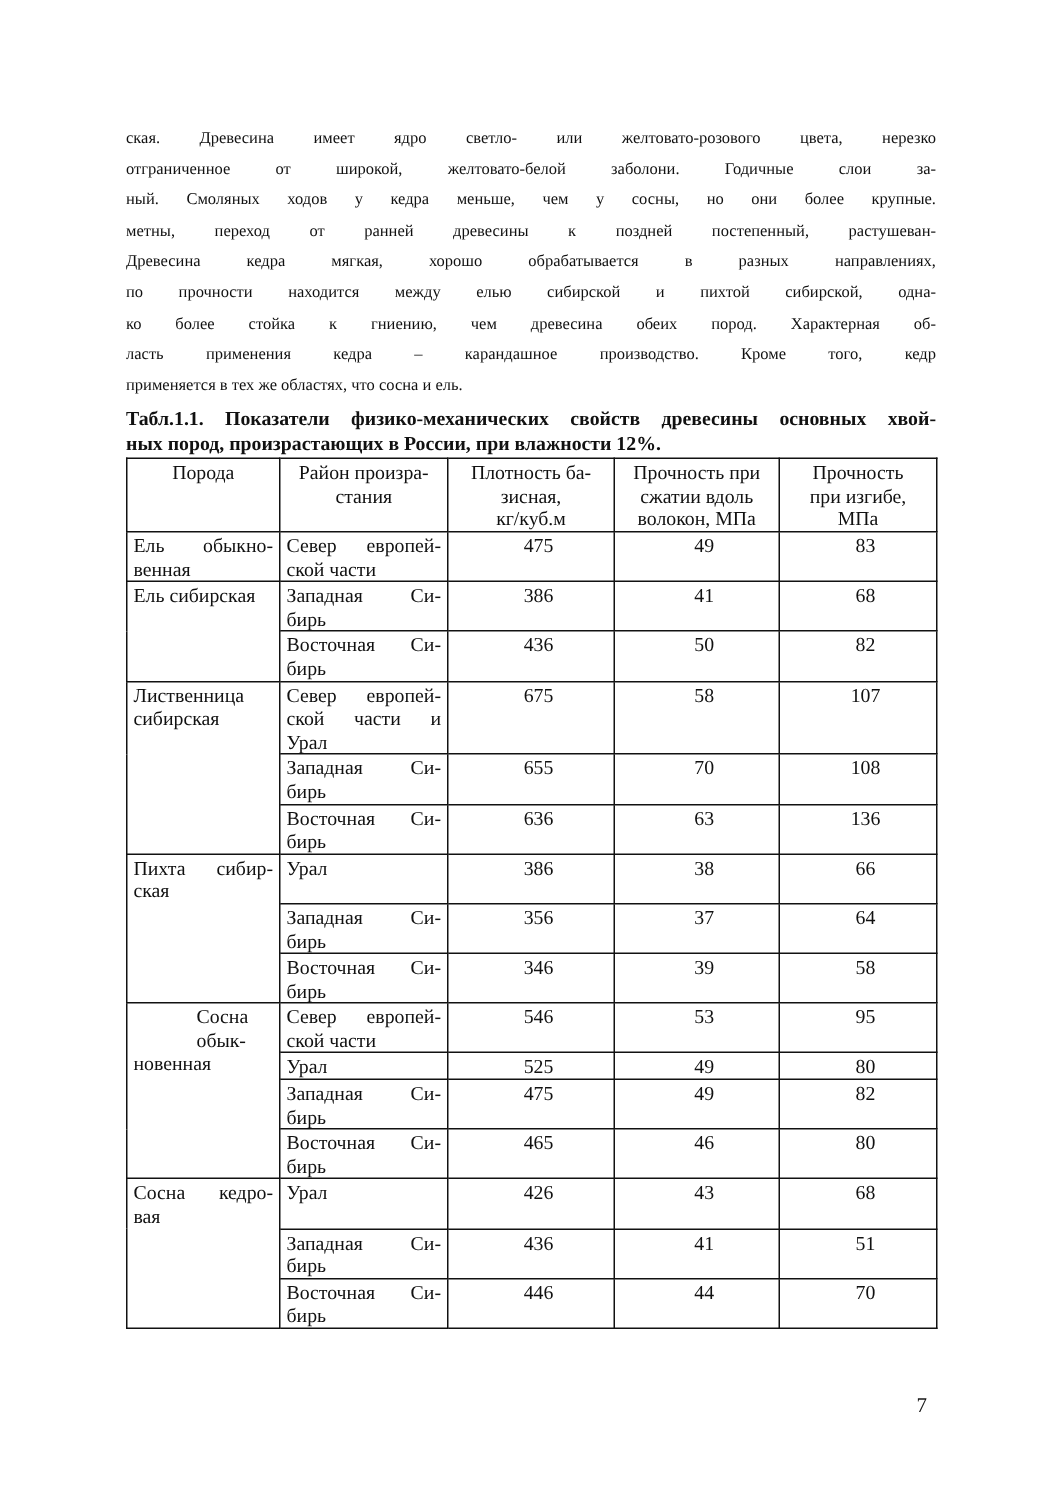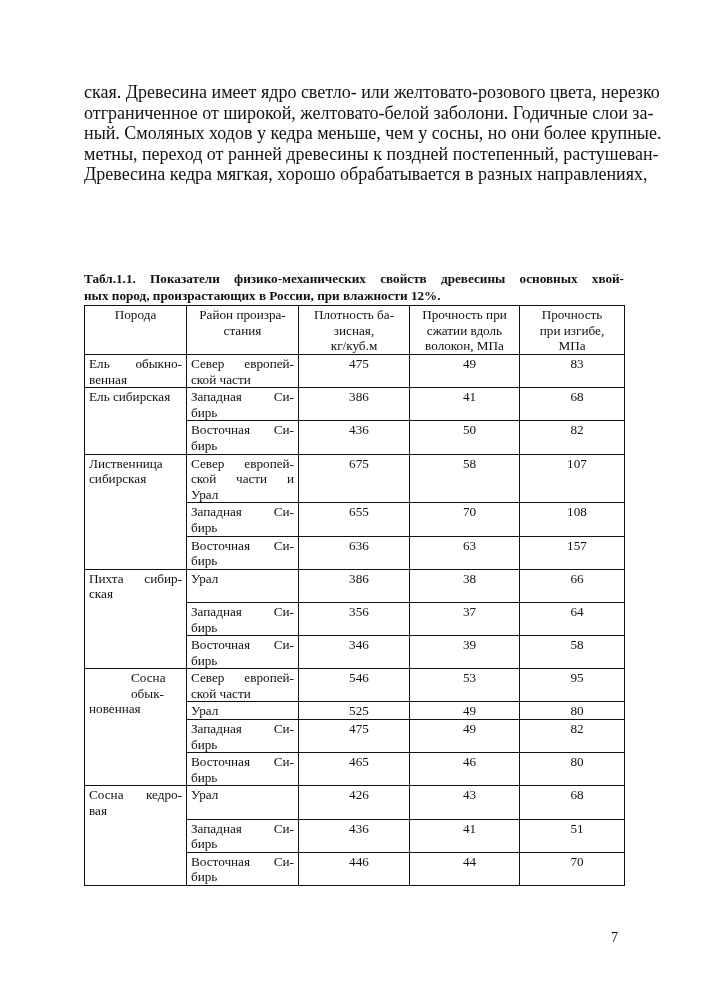--- a/index.html
+++ b/index.html
@@ -1,19 +1,19 @@
 <!DOCTYPE html>
 <html><head>
 <meta charset="utf-8">
 <style>
   html, body { margin: 0; padding: 0; background: #ffffff; }
   body { width: 707px; height: 1000px; position: relative; overflow: hidden;
          font-family: "Liberation Serif", "DejaVu Serif", serif; color: #111; }
   .para { position: absolute; left: 84px; top: 82px; width: 540px;
-          font-size: 18px; line-height: 20.6px; text-align: justify; }
+          font-size: 11px; line-height: 20.6px; text-align: justify; }
   .para .line { display: block; text-align: justify; text-align-last: justify; white-space: nowrap; height: 20.6px; }
   .para .line.last { text-align-last: left; }
   .caption { position: absolute; left: 84px; top: 271px; width: 540px;
              font-size: 13.2px; line-height: 16.5px; font-weight: bold; }
   .caption .line { display: block; text-align: justify; text-align-last: justify; white-space: nowrap; }
   .caption .line.last { text-align-last: left; }
   table { position: absolute; left: 84px; top: 305px; border-collapse: collapse;
           font-size: 13.2px; line-height: 15.6px; }
   td, th { border: 1.2px solid #111; vertical-align: top; padding: 1px 4px 0 4px; font-weight: normal; }
   th { text-align: center; height: 47px; }
@@ -27,20 +27,24 @@
 </style>
 </head>
 <body>
 
 <div class="para" id="para">
     <span class="line">ская. Древесина имеет ядро светло- или желтовато-розового цвета, нерезко</span>
     <span class="line">отграниченное от широкой, желтовато-белой заболони. Годичные слои за-</span>
     <span class="line">ный. Смоляных ходов у кедра меньше, чем у сосны, но они более крупные.</span>
     <span class="line">метны, переход от ранней древесины к поздней постепенный, растушеван-</span>
     <span class="line">Древесина кедра мягкая, хорошо обрабатывается в разных направлениях,</span>
+    <span class="line">по прочности находится между елью сибирской и пихтой сибирской, одна-</span>
+    <span class="line">ко более стойка к гниению, чем древесина обеих пород. Характерная об-</span>
+    <span class="line">ласть применения кедра – карандашное производство. Кроме того, кедр</span>
+    <span class="line last">применяется в тех же областях, что сосна и ель.</span>
   </div>
 
 <div class="caption" id="caption">
     <span class="line">Табл.1.1.  Показатели физико-механических свойств древесины основных хвой-</span>
     <span class="line last">ных пород, произрастающих в  России, при влажности 12%.</span>
   </div>
 
 <table id="tbl">
   <colgroup>
       <col class="c1">
@@ -133,21 +137,21 @@
         <td class="num">70</td>
         <td class="num">108</td>
       </tr>
       <tr>
         <td class="txt">
           <span class="l" style="display: block;">Восточная Си-</span>
           <span class="l last" style="display: block;">бирь</span>
         </td>
         <td class="num">636</td>
         <td class="num">63</td>
-        <td class="num">157</td>
+        <td class="num">136</td>
       </tr>
       <tr>
         <td class="txt" rowspan="3">
           <span class="l" style="display: block;">Пихта сибир-</span>
           <span class="l last" style="display: block;">ская</span>
         </td>
         <td class="txt">
           <span class="l" style="display: block;">Урал</span>
           <span class="l last" style="display: block;">&nbsp;</span>
         </td>

